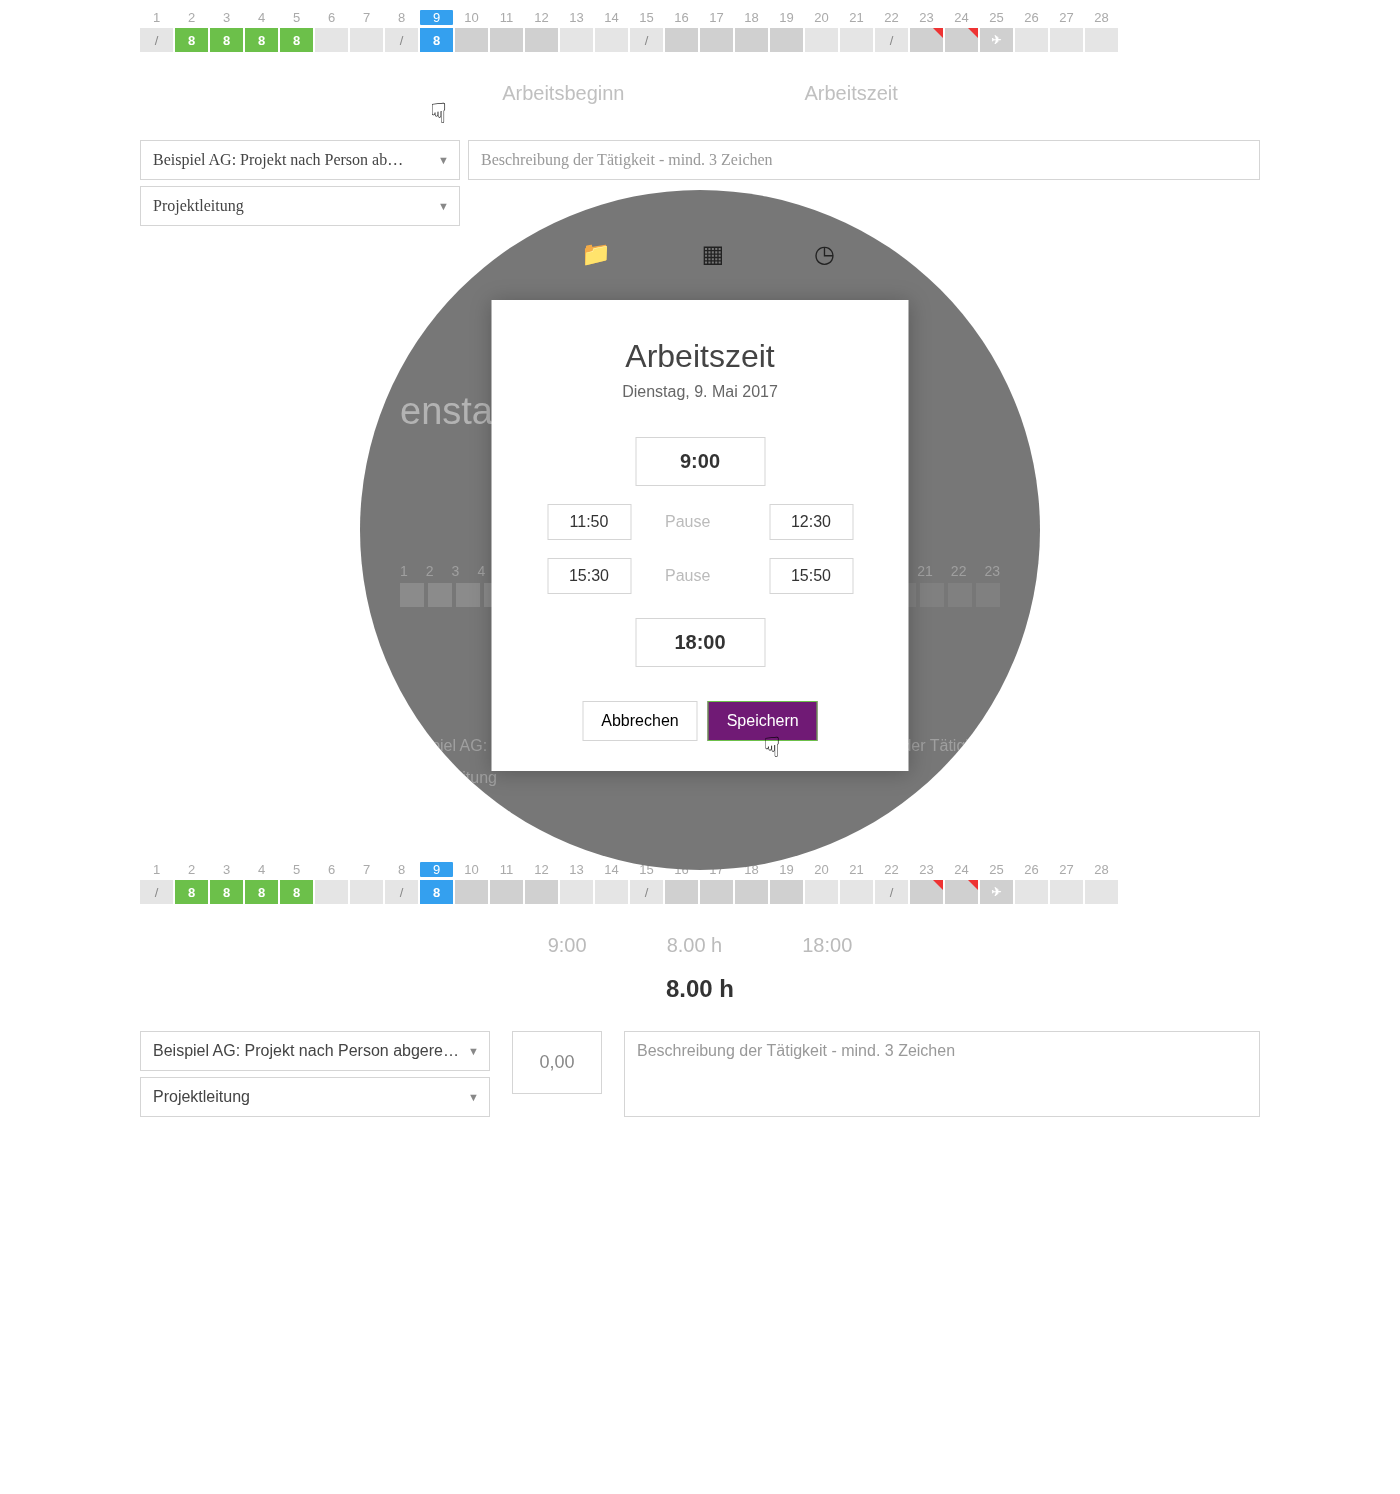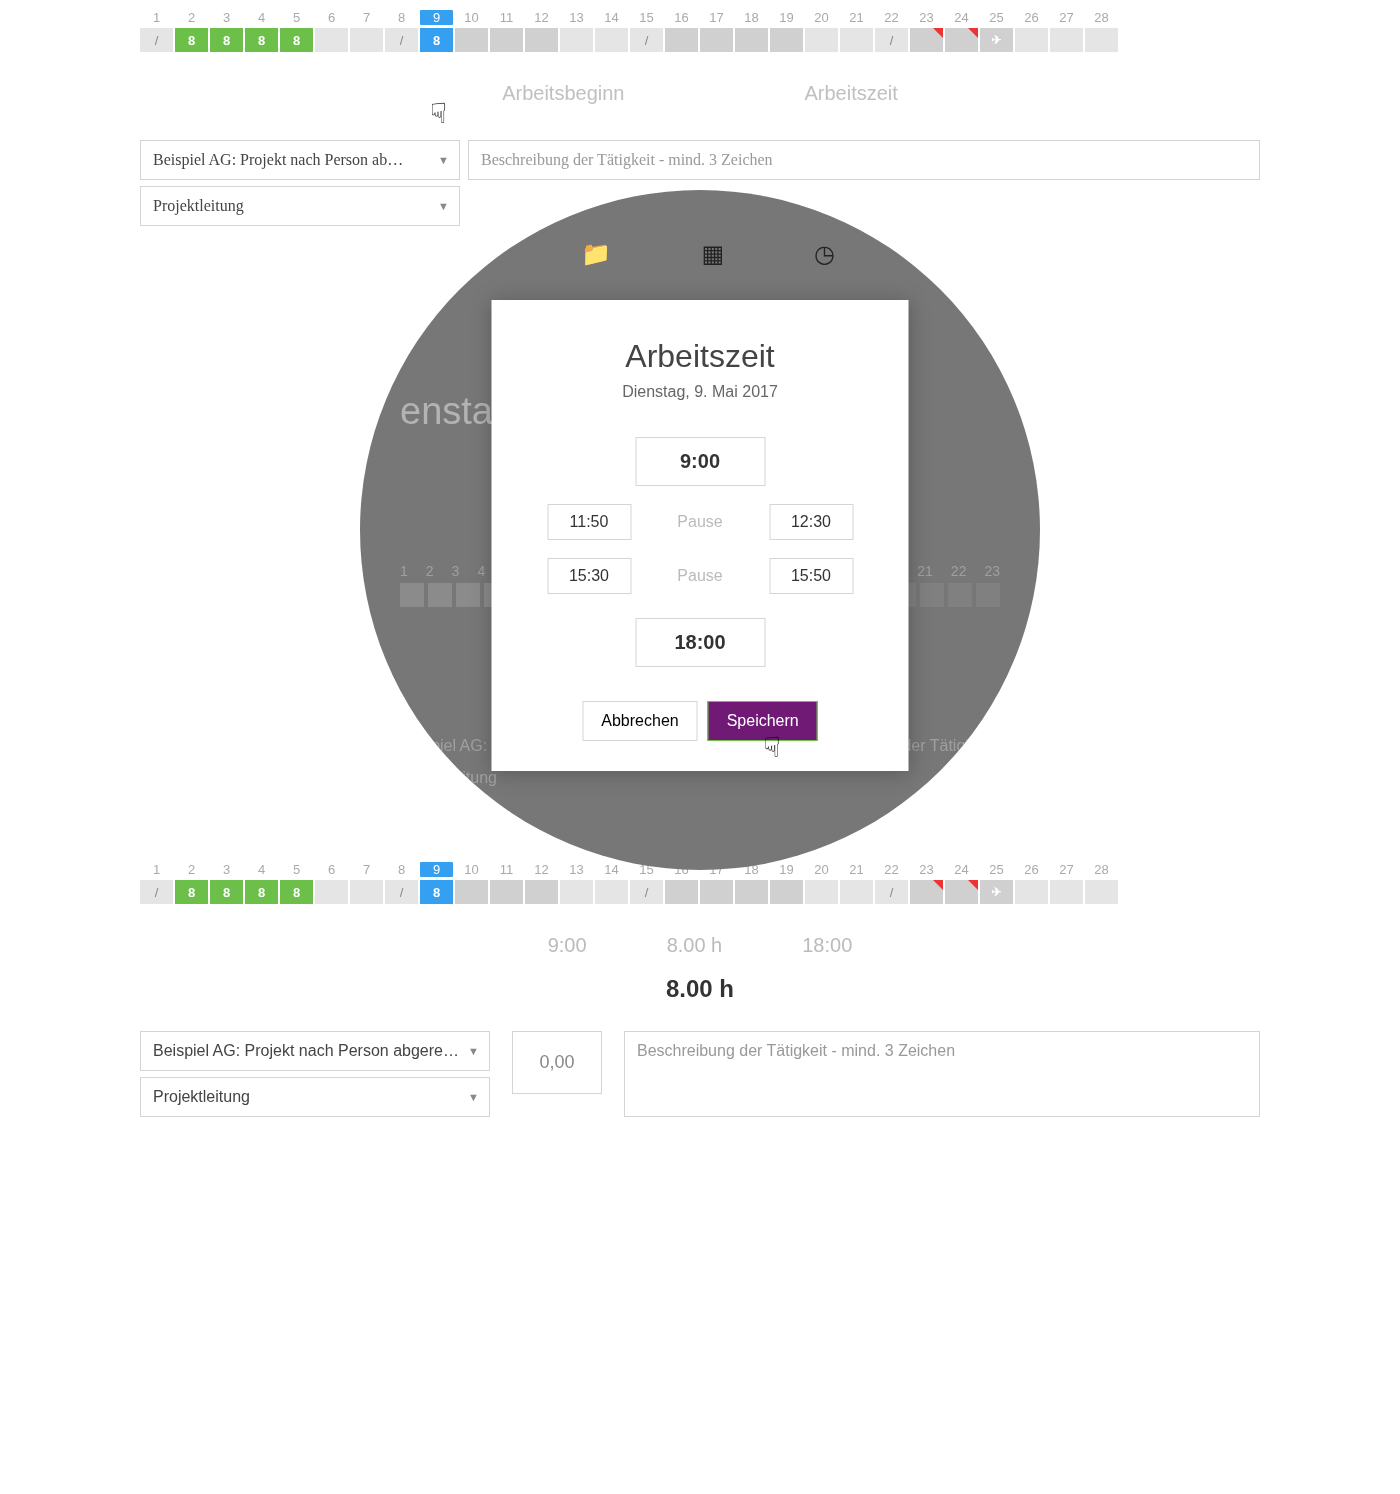--- a/index.html
+++ b/index.html
@@ -110,21 +110,21 @@
     border:1px solid #d5d5d5; text-align:center; padding:12px 0;
     font-size:20px; font-weight:700;
   }
   .modal .pause-row {
     display:flex; align-items:center; justify-content:center; gap:34px; margin-top:18px;
   }
   .modal .pause-row .t {
     width:84px; border:1px solid #d5d5d5; text-align:center;
     padding:8px 0; font-size:16px;
   }
-  .modal .pause-row .lbl { color:#bbb; font-size:16px; width:70px; text-align:center;}
+  .modal .pause-row .lbl { color:#bbb; font-size:16px; width:70px; text-align:left;}
   .modal .buttons {
     display:flex; justify-content:center; gap:10px; margin-top:34px;
   }
   .modal button {
     border:1px solid #d5d5d5; background:#fff; font-size:16px;
     padding:10px 18px; cursor:pointer; font-family:inherit;
   }
   .modal button.primary { background:#701a75; border-color:#6cc04a; color:#fff; }
 
   

